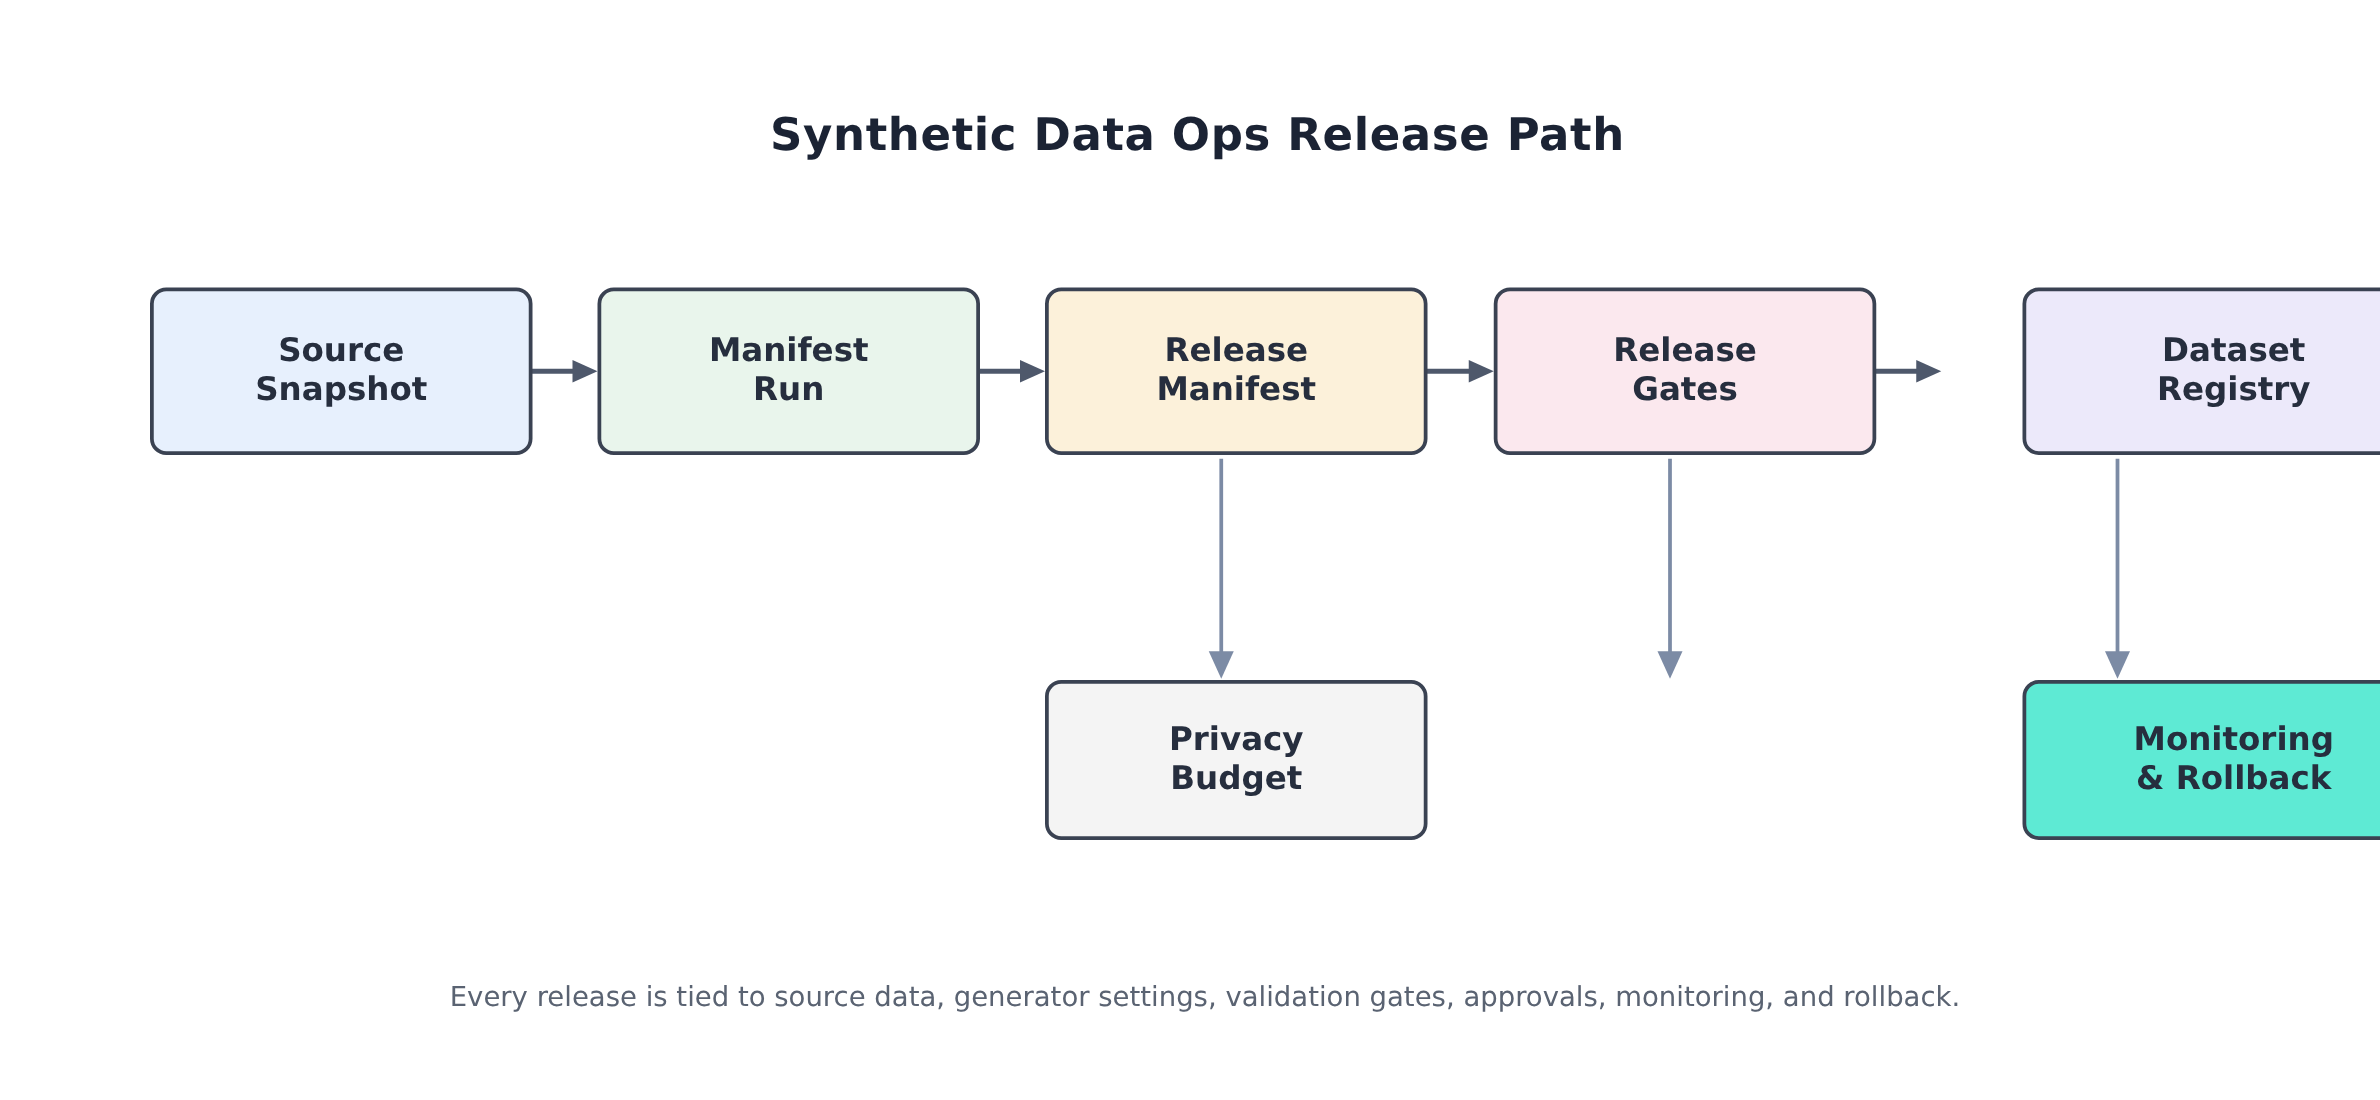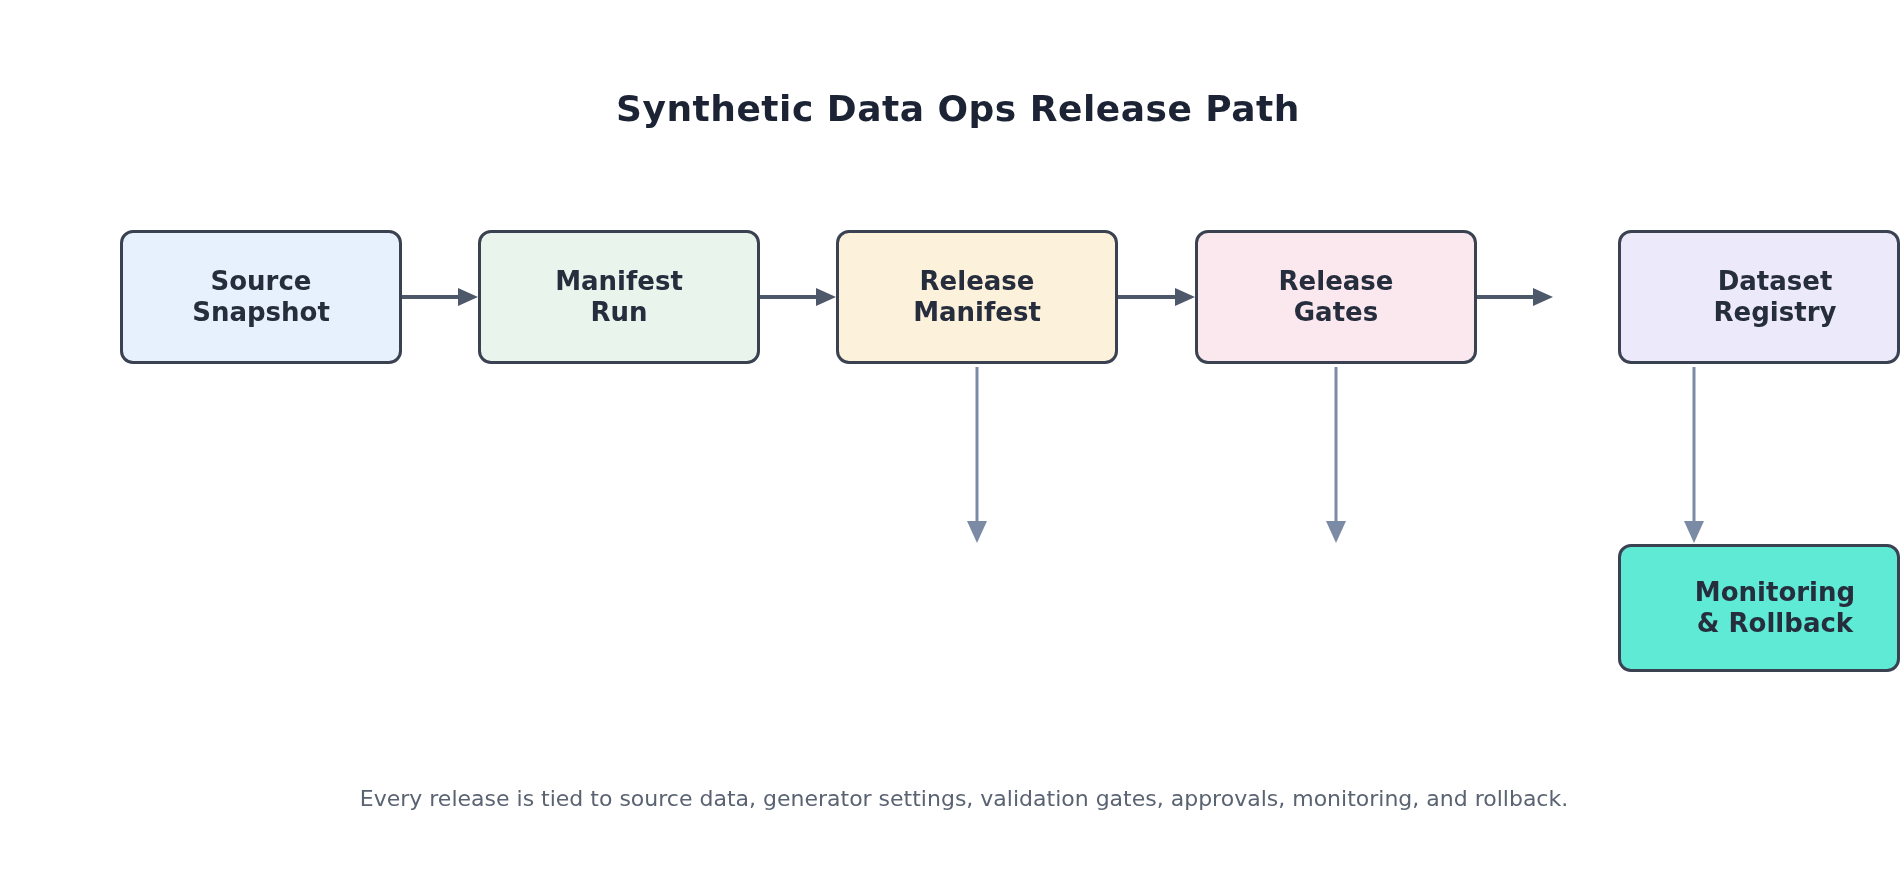--- a/index.html
+++ b/index.html
@@ -34,21 +34,21 @@
   }
   .edges-svg{
     position:absolute;
     top:0;left:0;
     width:1904px;height:880px;
     pointer-events:none;
     z-index:1;
   }
   .node{
     position:absolute;
-    width:282px;
+    width:306px;
     border:3px solid var(--border);
     border-radius:13px;
     display:flex;
     align-items:center;
     justify-content:center;
     z-index:2;
   }
   .node .node-label{
     font-size:26px;
     font-weight:bold;
@@ -132,20 +132,24 @@
   </div>
   <div class="node row-top col4" style="background-color: rgb(251, 232, 238);">
     <span class="node-label">Release
 Gates</span>
   </div>
   <div class="node row-top col5" style="background-color: rgb(236, 233, 250);">
     <span class="node-label">Dataset
 Registry</span>
   </div>
 
+  <div class="node row-bottom col3" style="background-color: rgb(244, 244, 244);">
+    <span class="node-label">Privacy
+Budget</span>
+  </div>
   <div class="node row-bottom col5" style="background-color: #5eead4;">
     <span class="node-label">Monitoring
 &amp; Rollback</span>
   </div>
 
   <div class="diagram-caption">Every release is tied to source data, generator settings, validation gates, approvals, monitoring, and rollback.</div>
 
 </div>
 
 </body></html>

